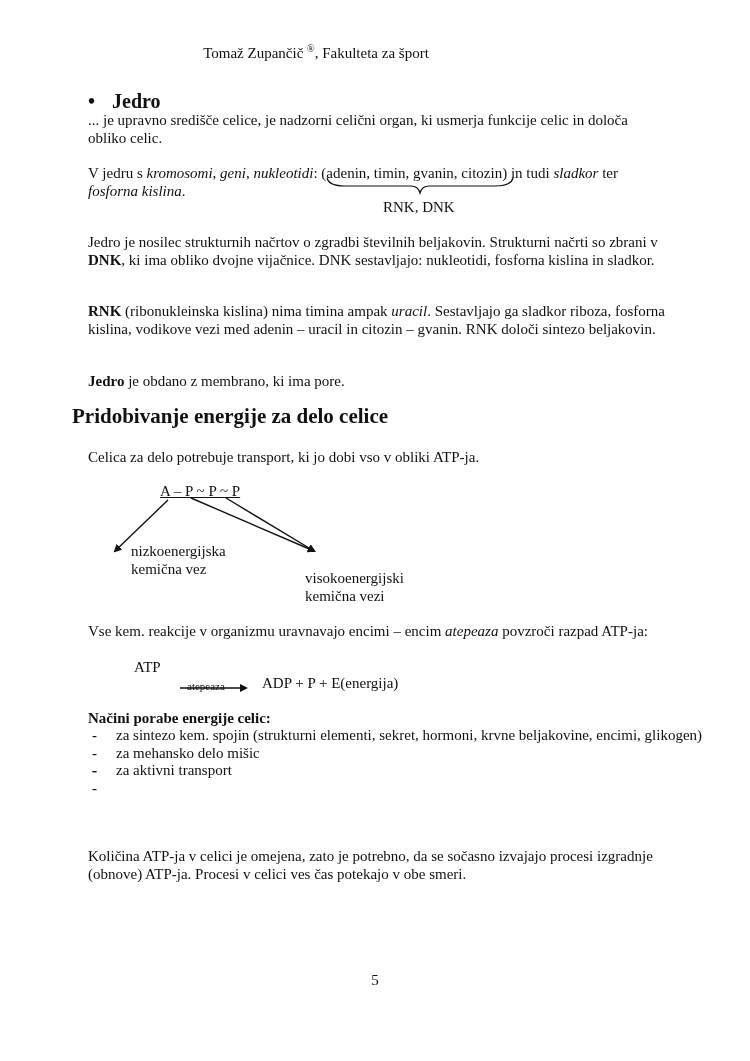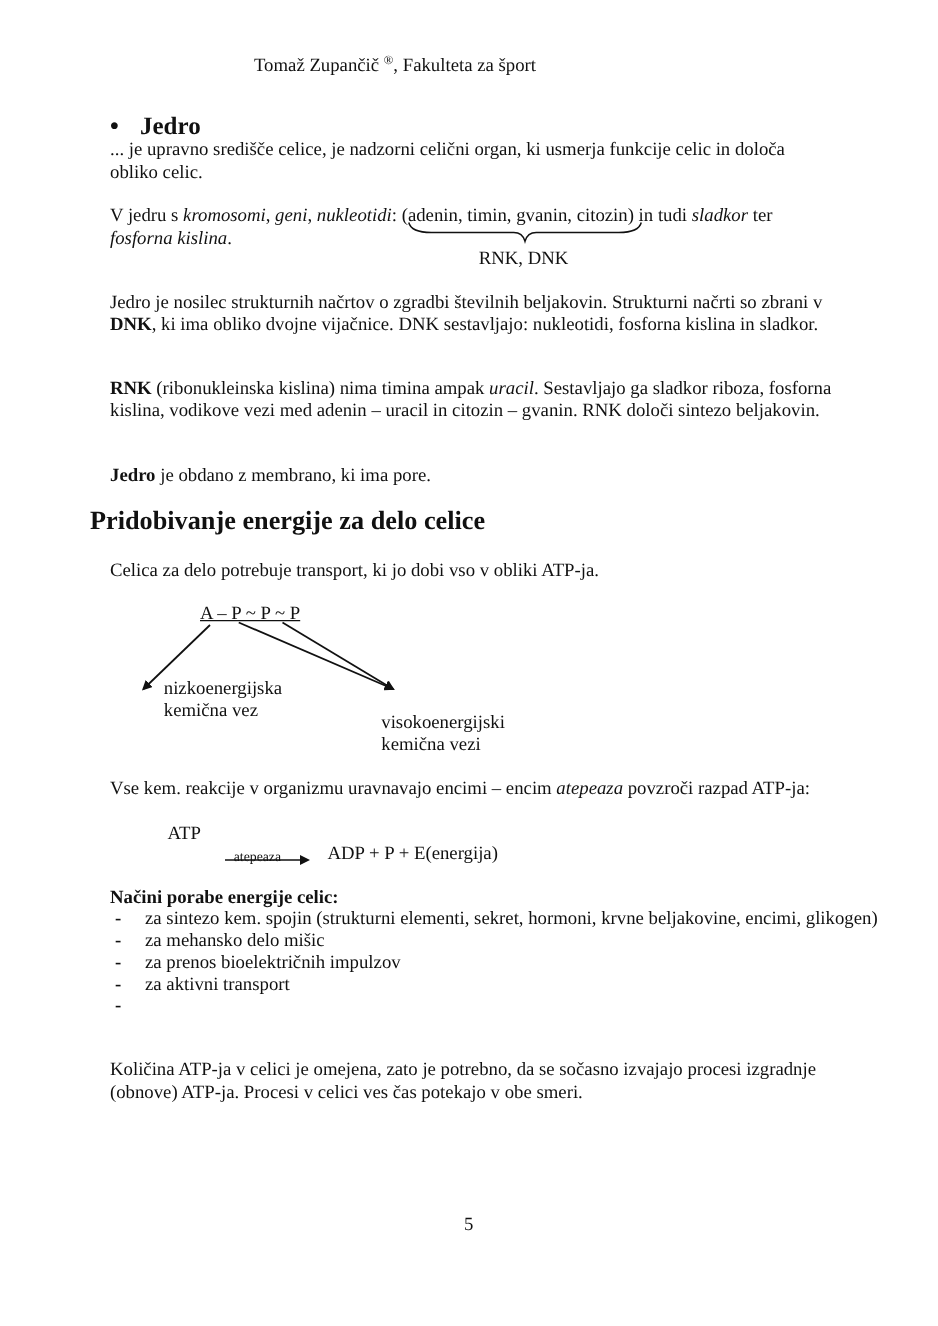--- a/index.html
+++ b/index.html
@@ -96,20 +96,20 @@
 <svg class="abs" style="top:683px; left:180px;" width="70" height="10">
   <line x1="0" y1="5" x2="62" y2="5" stroke="#111" stroke-width="1.3"></line>
   <path d="M60,1 L68,5 L60,9 z" fill="#111"></path>
 </svg>
 <div class="abs" style="top:674px; left:262px;">ADP + P + E(energija)</div>
 
 <div class="abs" style="top:709px; left:88px; font-weight:bold;text-align:right;">Načini porabe energije celic:</div>
 <ul class="abs list">
   <li><span class="dash">-</span><span>za sintezo kem. spojin (strukturni elementi, sekret, hormoni, krvne beljakovine, encimi, glikogen)</span></li>
   <li><span class="dash">-</span><span>za mehansko delo mišic</span></li>
-  <li><span class="dash">-</span><span>za prenos bioelektričnih impulzov</span></li>
+  <li><span class="dash">-</span></li>
   <li><span class="dash">-</span><span>za aktivni transport</span></li>
   <li><span class="dash">-</span></li>
 </ul>
 
 <div class="abs p" style="top:847px;">Količina ATP-ja  v celici je omejena, zato je potrebno, da se sočasno izvajajo procesi izgradnje (obnove) ATP-ja. Procesi v celici ves čas potekajo v obe smeri.</div>
 
 <div class="abs page-num">5</div>
 
 </body></html>

